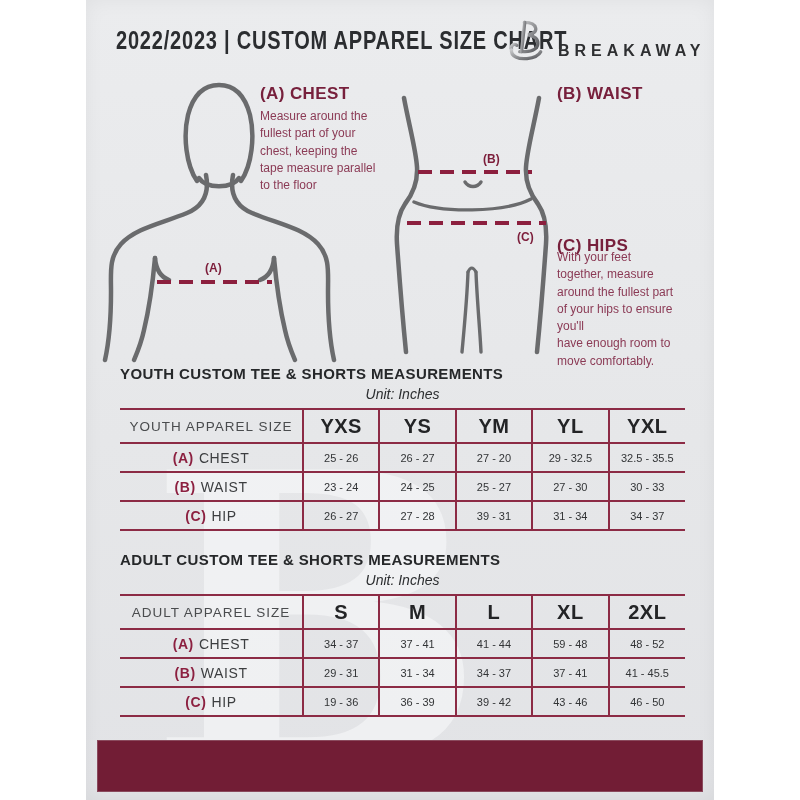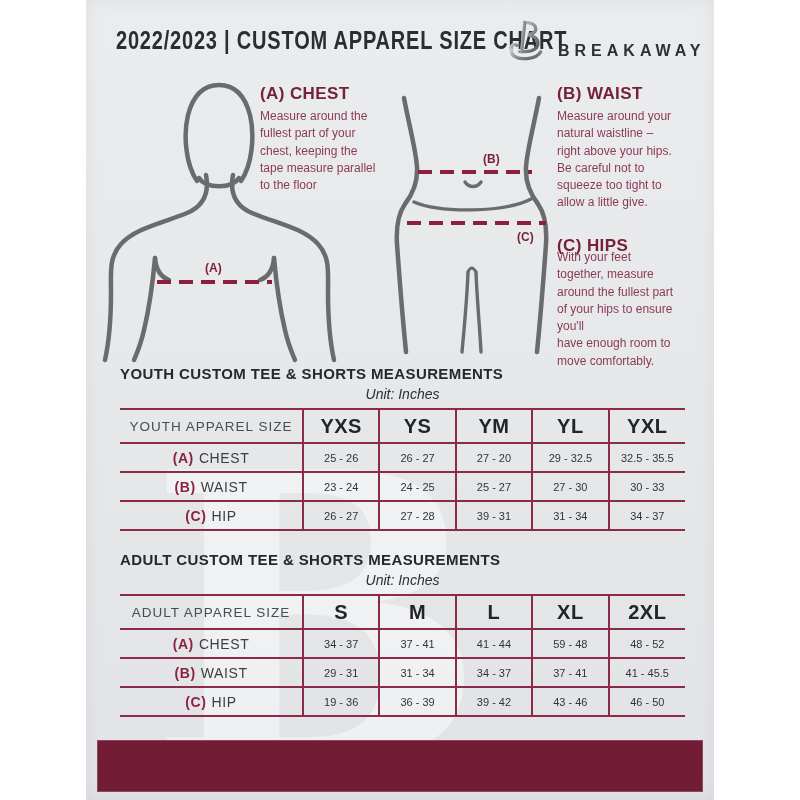--- a/index.html
+++ b/index.html
@@ -96,26 +96,20 @@
   </div>
 
   <div class="sec-head" style="left:174px;top:84px;">(A) CHEST</div>
   <div class="sec-text" style="left:174px;top:108px;width:170px;">Measure around the
 fullest part of your
 chest, keeping the
 tape measure parallel
 to the floor</div>
 
   <div class="sec-head" style="left:471px;top:84px;">(B) WAIST</div>
-  <div class="sec-text" style="left:471px;top:108px;width:165px;">Measure around your
-natural waistline –
-right above your hips.
-Be careful not to
-squeeze too tight to
-allow a little give.</div>
 
   <div class="sec-head" style="left:471px;top:236px;">(C) HIPS</div>
   <div class="sec-text" style="left:471px;top:249px;width:170px;">With your feet
 together, measure
 around the fullest part
 of your hips to ensure
 you'll
 have enough room to
 move comfortably.</div>
 

